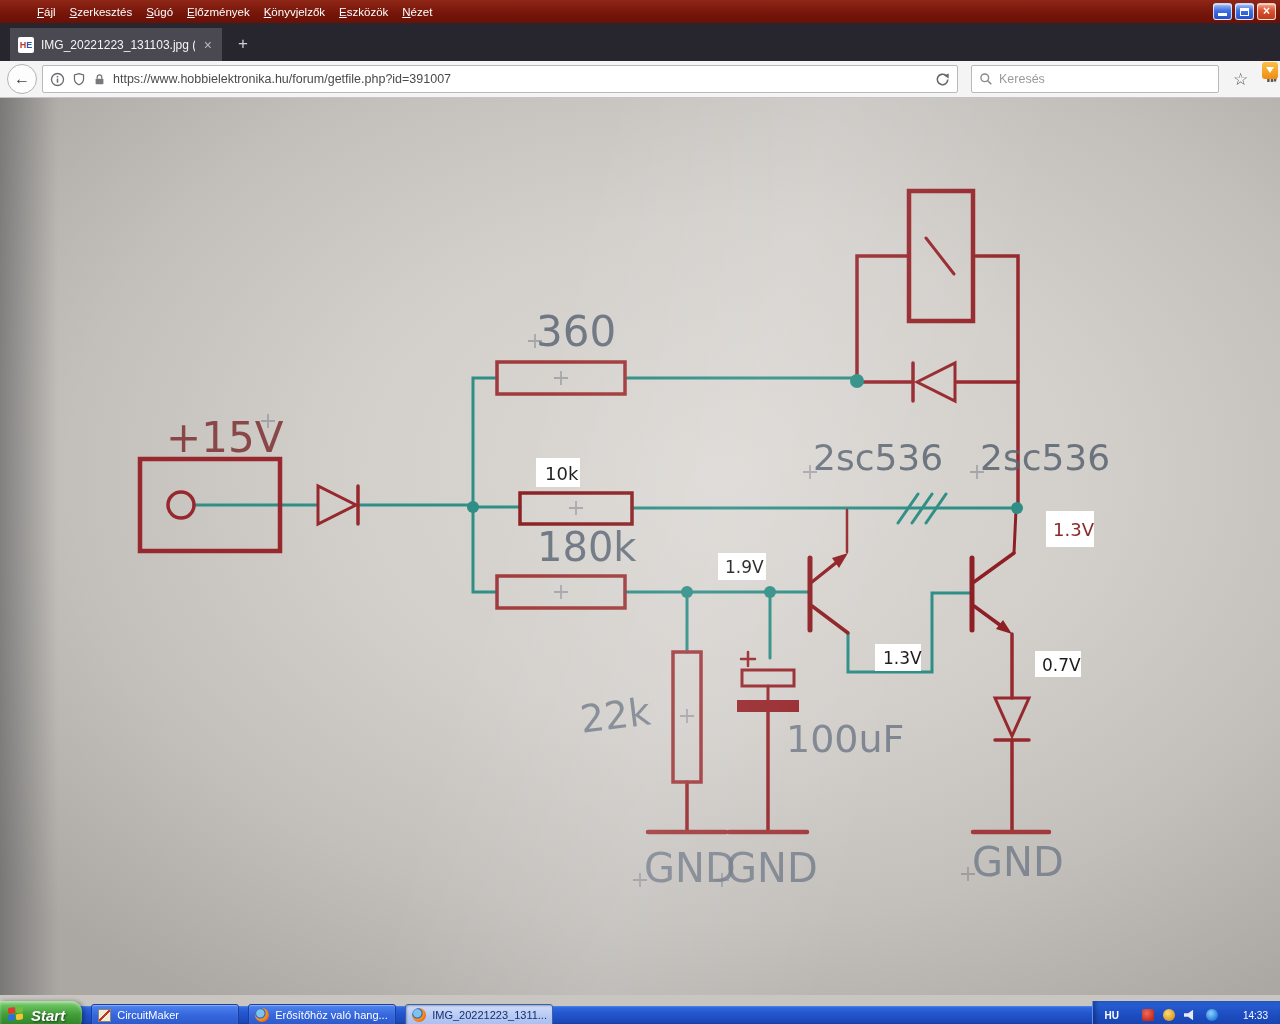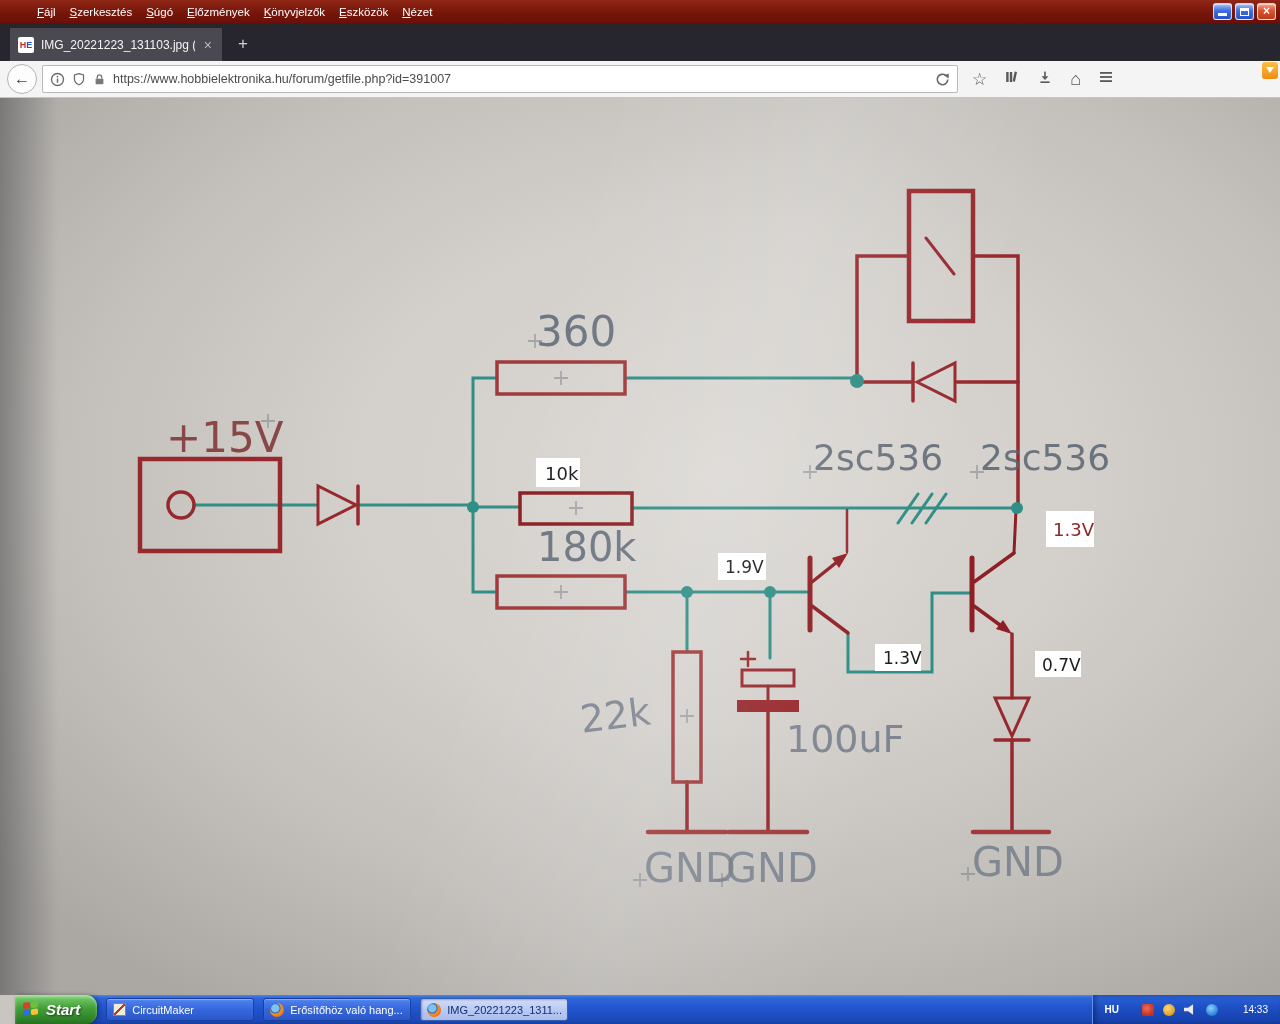--- a/index.html
+++ b/index.html
@@ -60,21 +60,21 @@
   .content { position:absolute; top:98px; left:0; width:1280px; height:897px;
     background:radial-gradient(ellipse 920px 640px at 56% 42%, #dcd9d5 0%, #d3d0cc 40%, #c3c0bc 70%, #abA8a4 100%); }
   .content::before { content:""; position:absolute; left:0; top:0; bottom:0; width:58px;
     background:linear-gradient(to right, rgba(72,72,74,.5), rgba(72,72,74,0)); }
   .content::after { content:""; position:absolute; inset:0;
     background:linear-gradient(105deg, transparent 40%, rgba(255,255,255,.10) 55%, transparent 70%); }
   .schematic { position:absolute; inset:0; display:block; }
   .schematic text { font-family:"DejaVu Sans", sans-serif; }
 
   
-  .taskbar { position:absolute; bottom:0; left:15px; right:0; height:29px;
+  .taskbar { position:absolute; bottom:0; left:0; right:0; height:18px;
     background:linear-gradient(#4c88ea 0%, #2f66da 10%, #2254cd 45%, #1b49b8 88%, #153fa3 100%);
     display:flex; align-items:center;justify-content:space-between; }
   .start { height:29px; flex:none; background:linear-gradient(#7ed172,#42a039 45%,#2f8128 85%,#256f1f);
     border-radius:0 11px 11px 0; display:flex; align-items:center; gap:6px; padding:0 17px 0 8px;
     color:#fff; font-weight:bold; font-style:italic; font-size:15px;
     text-shadow:1px 1px 2px rgba(0,0,0,.55);
     box-shadow:inset 0 2px 3px rgba(255,255,255,.4), 2px 0 4px rgba(0,0,0,.35); }
   .flag { width:17px; height:16px; display:grid; grid-template-columns:7px 7px; grid-template-rows:6px 6px;
     gap:1px; transform:skewY(-6deg); }
   .flag span { border-radius:1.5px; }
@@ -159,20 +159,29 @@
             <path d="M5.2 7 V5.2 a2.8 2.8 0 0 1 5.6 0 V7" fill="none" stroke="#77777c" stroke-width="1.6"></path>
           </svg>
       </span>
       <span class="url-text">https://www.hobbielektronika.hu/forum/getfile.php?id=391007</span>
       <span class="url-icon">
         <svg width="15" height="15" viewBox="0 0 16 16">
             <path d="M13.6 8 a5.6 5.6 0 1 1 -2 -4.3" fill="none" stroke="#66666b" stroke-width="1.7"></path>
             <polygon points="14.6,1.6 14.6,7 9.6,3.6" fill="#66666b"></polygon>
           </svg>
       </span>
+    </div>
+    <div class="searchbar">
+      <span class="url-icon">
+        <svg width="14" height="14" viewBox="0 0 16 16">
+            <circle cx="6.6" cy="6.6" r="4.4" fill="none" stroke="#8a8a8f" stroke-width="1.6"></circle>
+            <line x1="10" y1="10" x2="14" y2="14" stroke="#8a8a8f" stroke-width="1.8"></line>
+          </svg>
+      </span>
+      <input class="search-input" placeholder="Keresés" style="">
     </div>
     <div class="nav-icons">
       <span class="glyph-star">☆</span>
       <span>
         <svg width="16" height="16" viewBox="0 0 16 16" fill="#58585d">
             <rect x="2.2" y="3" width="2.4" height="10"></rect>
             <rect x="5.8" y="3" width="2.4" height="10"></rect>
             <rect x="9.6" y="2.6" width="2.4" height="10" transform="rotate(12 10.8 7.6)"></rect>
           </svg>
       </span>

